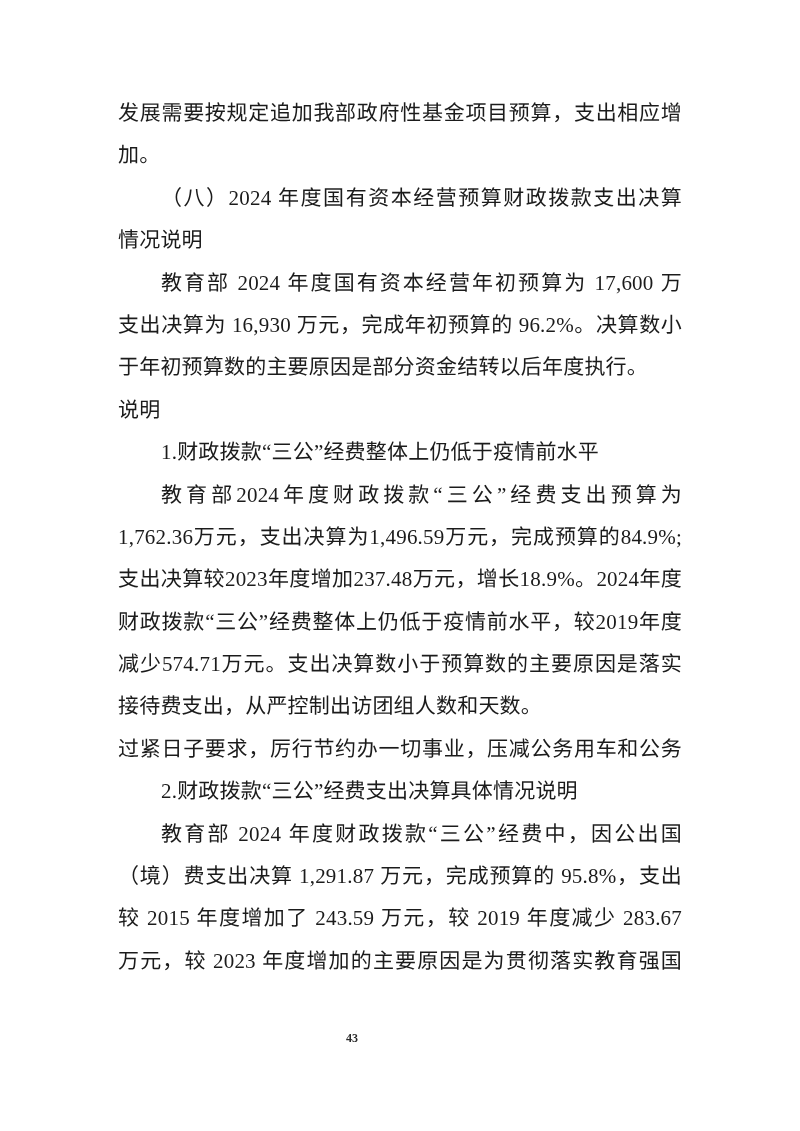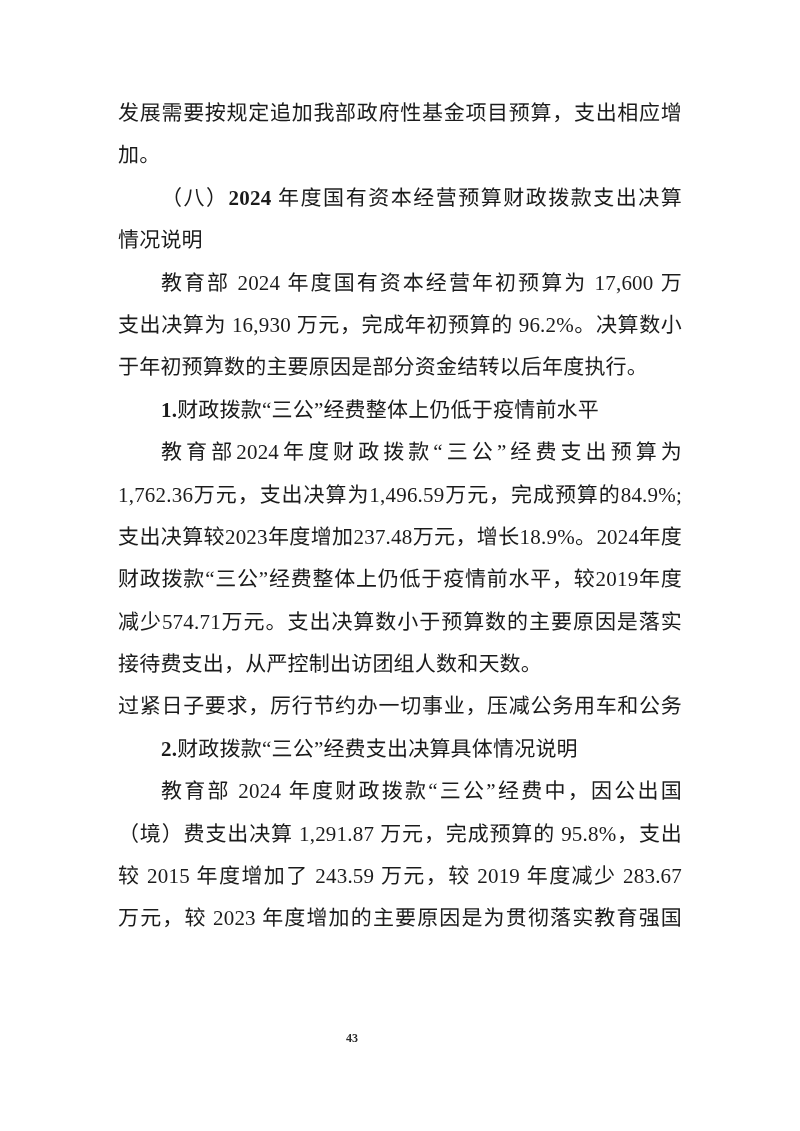--- a/index.html
+++ b/index.html
@@ -32,21 +32,21 @@
   }
   .line.justify {
     text-align: justify;
     text-align-last: justify;
     text-justify: inter-character;
   }
   .line.indent {
     padding-left: 43px;
   }
   .bold {
-    font-weight: bold;
+    font-weight: normal;
   }
   .page-number {
     position: absolute;
     left: 0;
     right: 0;
     top: 1031px;
     text-align: center;
     font-size: 12px;
     font-weight: bold;
     color: #2a2a2a;
@@ -57,20 +57,21 @@
 
 <div class="page">
   <div class="content">
       <div class="line justify"><span>发展需要按规定追加我部政府性基金项目预算，支出相应增</span></div>
       <div class="line"><span>加。</span></div>
       <div class="line justify indent"><span>（八）</span><span class="bold">2024</span><span> 年度国有资本经营预算财政拨款支出决算</span></div>
       <div class="line"><span>情况说明</span></div>
       <div class="line justify indent"><span>教育部 2024 年度国有资本经营年初预算为 17,600 万元，</span></div>
       <div class="line justify"><span>支出决算为 16,930 万元，完成年初预算的 96.2%。决算数小</span></div>
       <div class="line"><span>于年初预算数的主要原因是部分资金结转以后年度执行。</span></div>
+      <div class="line"><span>说明</span></div>
       <div class="line indent"><span class="bold">1.</span><span>财政拨款“三公”经费整体上仍低于疫情前水平</span></div>
       <div class="line justify indent"><span>教育部2024年度财政拨款“三公”经费支出预算为</span></div>
       <div class="line justify"><span>1,762.36万元，支出决算为1,496.59万元，完成预算的84.9%;</span></div>
       <div class="line justify"><span>支出决算较2023年度增加237.48万元，增长18.9%。2024年度</span></div>
       <div class="line justify"><span>财政拨款“三公”经费整体上仍低于疫情前水平，较2019年度</span></div>
       <div class="line justify"><span>减少574.71万元。支出决算数小于预算数的主要原因是落实</span></div>
       <div class="line"><span>接待费支出，从严控制出访团组人数和天数。</span></div>
       <div class="line justify"><span>过紧日子要求，厉行节约办一切事业，压减公务用车和公务</span></div>
       <div class="line indent"><span class="bold">2.</span><span>财政拨款“三公”经费支出决算具体情况说明</span></div>
       <div class="line justify indent"><span>教育部 2024 年度财政拨款“三公”经费中，因公出国</span></div>

